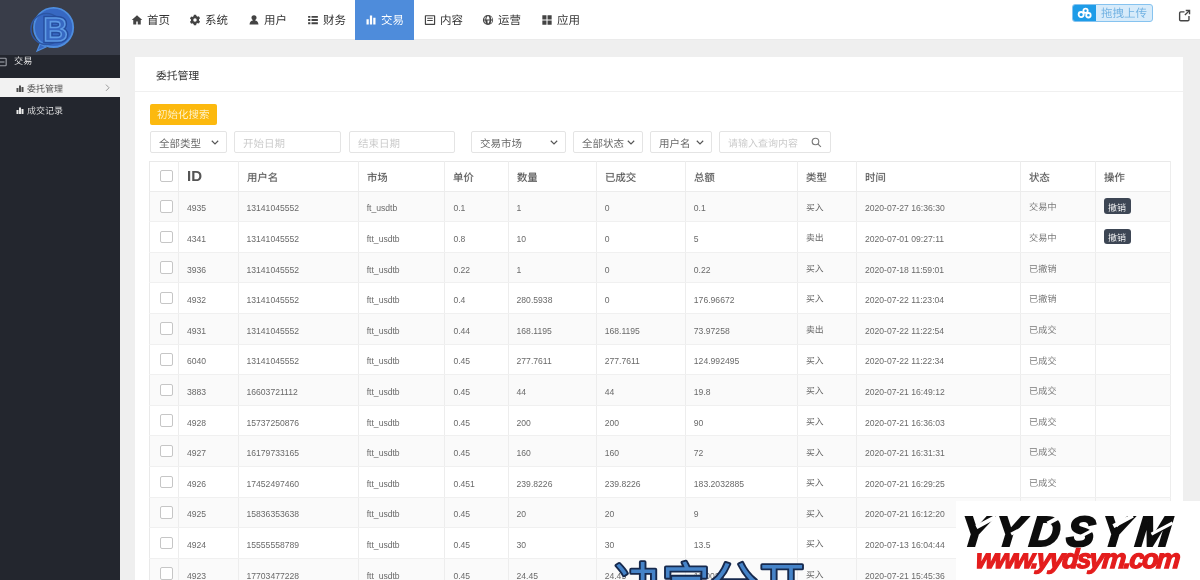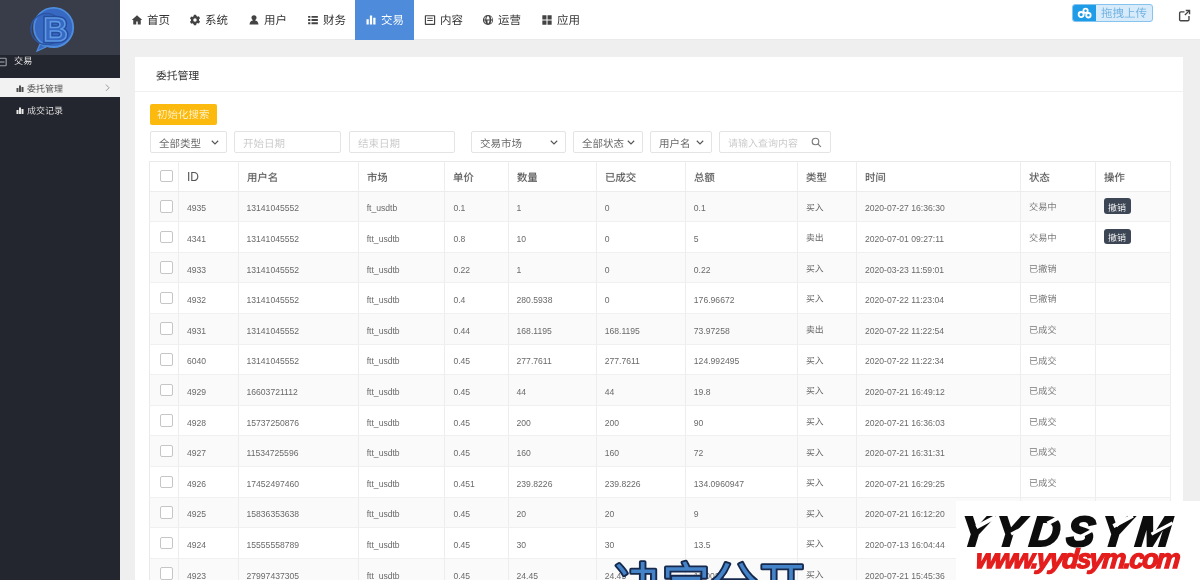--- a/index.html
+++ b/index.html
@@ -34,21 +34,21 @@
 
 #tbl{position:absolute;left:14px;top:103.5px;border-collapse:collapse;table-layout:fixed}
 #tbl th,#tbl td{border-right:1px solid #ededed;border-bottom:1px solid #f0f0f0;overflow:hidden;white-space:nowrap;
  padding:0 0 0 8px;text-align:left;font-weight:normal}
 #tbl{border:1px solid #e9e9e9}
 #tbl th{height:30px;border-bottom:1px solid #ececec}
 #tbl td{height:30.62px}
 #tbl td.ck,#tbl th.ck{padding:0 0 0 10px}
 #tbl tr.odd td{background:#fafafa}
 .lat{font-size:8.6px;color:#6a6a6a;letter-spacing:0}
-.lath{font-size:12px;color:#555;font-weight:normal}
+.lath{font-size:15px;color:#555;font-weight:bold}
 .cbx{width:12.5px;height:12.5px;border:1px solid #c6c6c6;border-radius:2px;background:#fff}
 .rvk{display:inline-block;width:27px;height:15.5px;background:#3d4654;border-radius:3px;text-align:center;line-height:15px}
 
 #wm1{position:absolute;left:614px;top:560px;z-index:40}
 #wmbox{position:absolute;left:956px;top:501px;width:244px;height:79px;background:#fff;z-index:50}
 #yyd{position:absolute;left:5px;top:7px;font-style:italic;font-weight:bold;font-size:42px;
  color:#0d0d0d;letter-spacing:6.5px;transform:skewX(-6deg);-webkit-text-stroke:2.2px #0d0d0d}
 #yurl{position:absolute;left:20px;top:43px;font-style:italic;font-weight:bold;font-size:27px;color:#e41d1d;
  letter-spacing:-2.2px;transform:skewX(-5deg);-webkit-text-stroke:1.3px #e41d1d}
 .slash{position:absolute;background:#fff;z-index:55}
@@ -472,32 +472,32 @@
             </svg></td>
           <td><span class="rvk"><svg class="cjk" style="width:18.0px;height:9px;" viewBox="0 -880 2000 1000" fill="#fff">
                 <use href="#u64a4" x="0"></use>
                 <use href="#u9500" x="1000"></use>
               </svg></span></td>
         </tr>
         <tr class="odd">
           <td class="ck">
             <div class="cbx"></div>
           </td>
-          <td><span class="lat">4933</span></td>
+          <td><span class="lat">3936</span></td>
           <td><span class="lat">13141045552</span></td>
           <td><span class="lat">ftt_usdtb</span></td>
           <td><span class="lat">0.22</span></td>
           <td><span class="lat">1</span></td>
           <td><span class="lat">0</span></td>
           <td><span class="lat">0.22</span></td>
           <td><svg class="cjk" style="width:17.6px;height:8.8px;" viewBox="0 -880 2000 1000" fill="#666">
               <use href="#u4e70" x="0"></use>
               <use href="#u5165" x="1000"></use>
             </svg></td>
-          <td><span class="lat">2020-03-23 11:59:01</span></td>
+          <td><span class="lat">2020-07-18 11:59:01</span></td>
           <td><svg class="cjk" style="width:27.6px;height:9.2px;" viewBox="0 -880 3000 1000" fill="#777">
               <use href="#u5df2" x="0"></use>
               <use href="#u64a4" x="1000"></use>
               <use href="#u9500" x="2000"></use>
             </svg></td>
           <td></td>
         </tr>
         <tr>
           <td class="ck">
             <div class="cbx"></div>
@@ -564,21 +564,21 @@
               <use href="#u5df2" x="0"></use>
               <use href="#u6210" x="1000"></use>
               <use href="#u4ea4" x="2000"></use>
             </svg></td>
           <td></td>
         </tr>
         <tr class="odd">
           <td class="ck">
             <div class="cbx"></div>
           </td>
-          <td><span class="lat">4929</span></td>
+          <td><span class="lat">3883</span></td>
           <td><span class="lat">16603721112</span></td>
           <td><span class="lat">ftt_usdtb</span></td>
           <td><span class="lat">0.45</span></td>
           <td><span class="lat">44</span></td>
           <td><span class="lat">44</span></td>
           <td><span class="lat">19.8</span></td>
           <td><svg class="cjk" style="width:17.6px;height:8.8px;" viewBox="0 -880 2000 1000" fill="#666">
               <use href="#u4e70" x="0"></use>
               <use href="#u5165" x="1000"></use>
             </svg></td>
@@ -611,21 +611,21 @@
               <use href="#u6210" x="1000"></use>
               <use href="#u4ea4" x="2000"></use>
             </svg></td>
           <td></td>
         </tr>
         <tr class="odd">
           <td class="ck">
             <div class="cbx"></div>
           </td>
           <td><span class="lat">4927</span></td>
-          <td><span class="lat">11534725596</span></td>
+          <td><span class="lat">16179733165</span></td>
           <td><span class="lat">ftt_usdtb</span></td>
           <td><span class="lat">0.45</span></td>
           <td><span class="lat">160</span></td>
           <td><span class="lat">160</span></td>
           <td><span class="lat">72</span></td>
           <td><svg class="cjk" style="width:17.6px;height:8.8px;" viewBox="0 -880 2000 1000" fill="#666">
               <use href="#u4e70" x="0"></use>
               <use href="#u5165" x="1000"></use>
             </svg></td>
           <td><span class="lat">2020-07-21 16:31:31</span></td>
@@ -639,21 +639,21 @@
         <tr>
           <td class="ck">
             <div class="cbx"></div>
           </td>
           <td><span class="lat">4926</span></td>
           <td><span class="lat">17452497460</span></td>
           <td><span class="lat">ftt_usdtb</span></td>
           <td><span class="lat">0.451</span></td>
           <td><span class="lat">239.8226</span></td>
           <td><span class="lat">239.8226</span></td>
-          <td><span class="lat">134.0960947</span></td>
+          <td><span class="lat">183.2032885</span></td>
           <td><svg class="cjk" style="width:17.6px;height:8.8px;" viewBox="0 -880 2000 1000" fill="#666">
               <use href="#u4e70" x="0"></use>
               <use href="#u5165" x="1000"></use>
             </svg></td>
           <td><span class="lat">2020-07-21 16:29:25</span></td>
           <td><svg class="cjk" style="width:27.6px;height:9.2px;" viewBox="0 -880 3000 1000" fill="#777">
               <use href="#u5df2" x="0"></use>
               <use href="#u6210" x="1000"></use>
               <use href="#u4ea4" x="2000"></use>
             </svg></td>
@@ -703,21 +703,21 @@
               <use href="#u6210" x="1000"></use>
               <use href="#u4ea4" x="2000"></use>
             </svg></td>
           <td></td>
         </tr>
         <tr class="odd">
           <td class="ck">
             <div class="cbx"></div>
           </td>
           <td><span class="lat">4923</span></td>
-          <td><span class="lat">27997437305</span></td>
+          <td><span class="lat">17703477228</span></td>
           <td><span class="lat">ftt_usdtb</span></td>
           <td><span class="lat">0.45</span></td>
           <td><span class="lat">24.45</span></td>
           <td><span class="lat">24.45</span></td>
           <td><span class="lat">11.0025</span></td>
           <td><svg class="cjk" style="width:17.6px;height:8.8px;" viewBox="0 -880 2000 1000" fill="#666">
               <use href="#u4e70" x="0"></use>
               <use href="#u5165" x="1000"></use>
             </svg></td>
           <td><span class="lat">2020-07-21 15:45:36</span></td>

